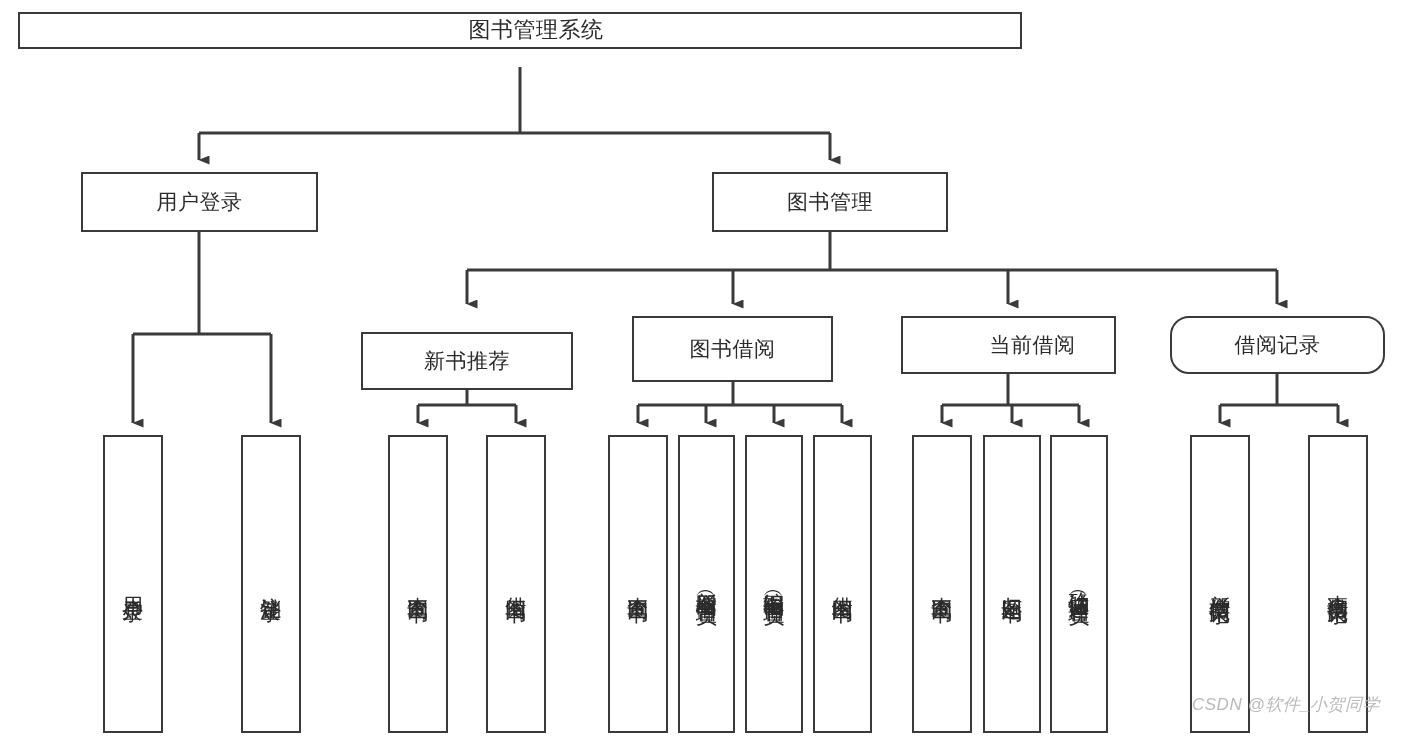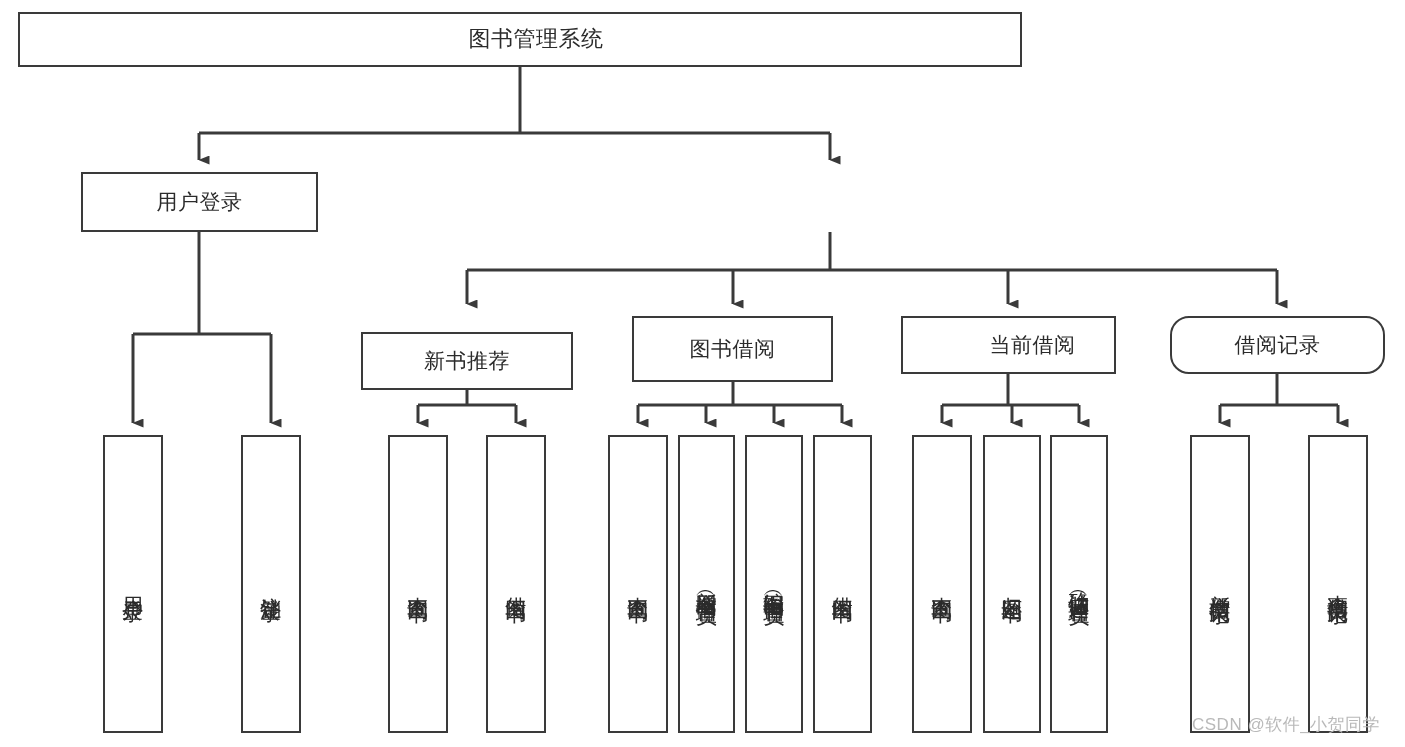--- a/index.html
+++ b/index.html
@@ -109,26 +109,29 @@
       <path d="M 1012 405 L 1012 423" marker-end="url(#arrowhead)"></path>
       <path d="M 1079 405 L 1079 423" marker-end="url(#arrowhead)"></path>
 
       <path d="M 1277 374 L 1277 405"></path>
       <path d="M 1220 405 L 1338 405"></path>
       <path d="M 1220 405 L 1220 423" marker-end="url(#arrowhead)"></path>
       <path d="M 1338 405 L 1338 423" marker-end="url(#arrowhead)"></path>
     </g>
   </svg>
 
-  <div class="node root-node" style="left: 18px; top: 12px; width: 1004px; height: 55px; padding-left: 32px;">
+  <div class="node root-node" style="left: 18px; top: 12px; width: 1004px; height: 37px; padding-left: 32px;">
     <span class="node-label">图书管理系统</span>
   </div>
 
   <div class="node h-node" style="left: 81px; top: 172px; width: 237px; height: 60px;">
     <span class="node-label">用户登录</span>
+  </div>
+  <div class="node h-node" style="left: 712px; top: 172px; width: 236px; height: 60px;">
+    <span class="node-label">图书管理</span>
   </div>
 
   <div class="node h-node" style="left: 361px; top: 332px; width: 212px; height: 58px;">
     <span class="node-label">新书推荐</span>
   </div>
   <div class="node h-node" style="left: 632px; top: 316px; width: 201px; height: 66px;">
     <span class="node-label">图书借阅</span>
   </div>
   <div class="node h-node" style="left: 901px; top: 316px; width: 215px; height: 58px; padding-left: 48px;">
     <span class="node-label">当前借阅</span>
@@ -170,15 +173,15 @@
   <div class="node v-node" style="left: 1050px; top: 435px; width: 58px; height: 298px;">
     <span class="node-label">确认归还（管理员）</span>
   </div>
   <div class="node v-node" style="left: 1190px; top: 435px; width: 60px; height: 298px;">
     <span class="node-label">新增借阅记录</span>
   </div>
   <div class="node v-node" style="left: 1308px; top: 435px; width: 60px; height: 298px;">
     <span class="node-label">查询借阅记录</span>
   </div>
 
-  <div class="watermark" style="left:1192px; top:713px;">CSDN @软件_小贺同学</div>
+  <div class="watermark" style="left:1192px; top:693px;font-style:italic;">CSDN @软件_小贺同学</div>
 
 </div>
 
 </body></html>

